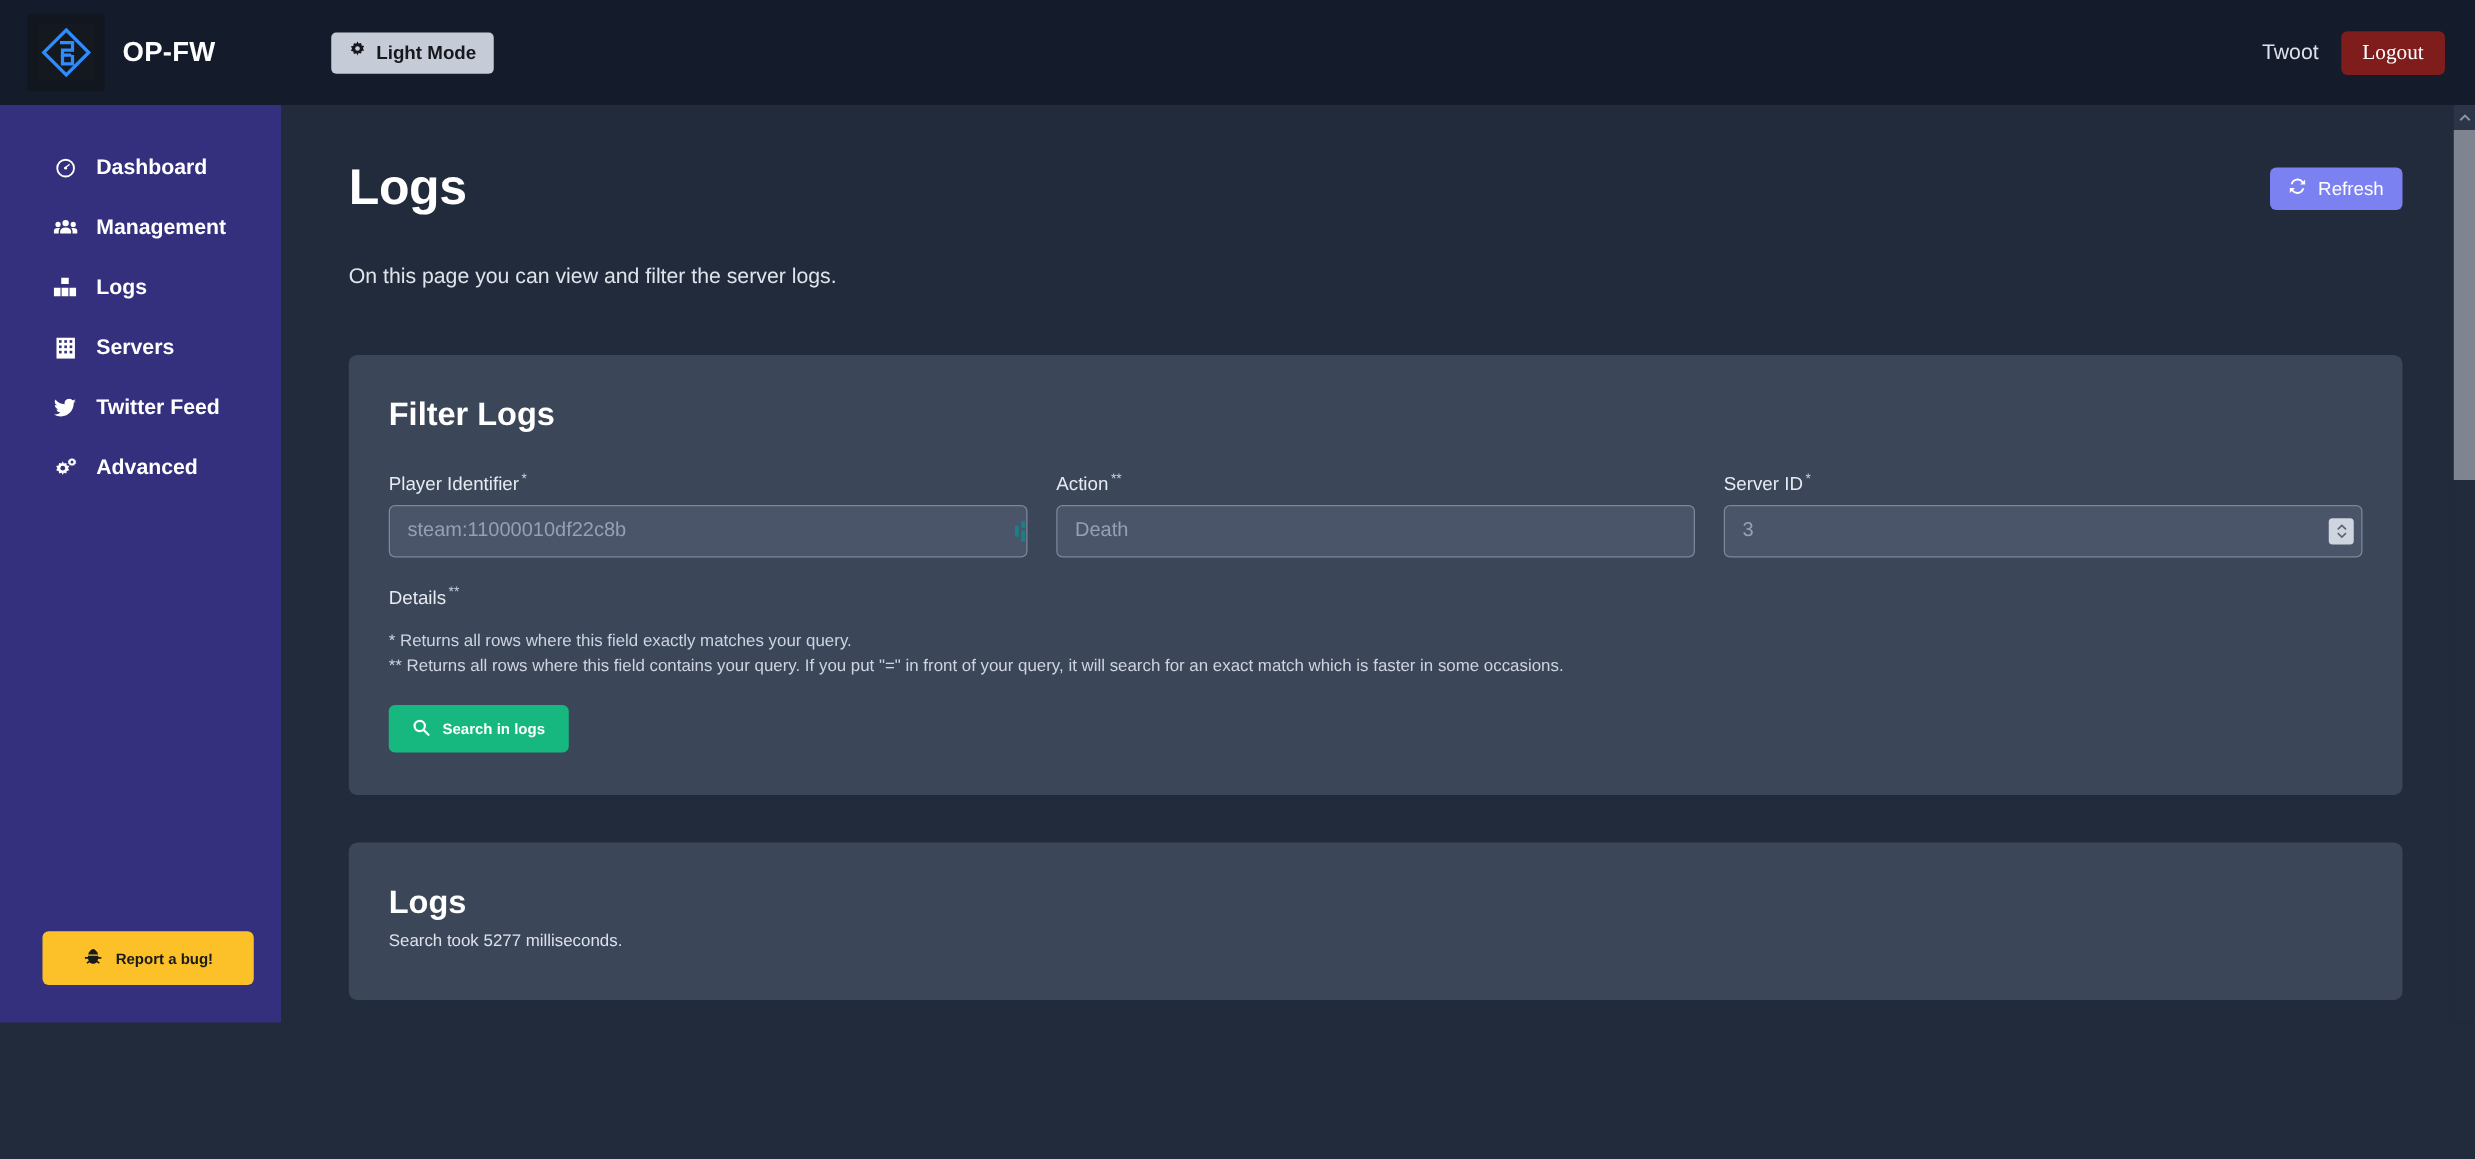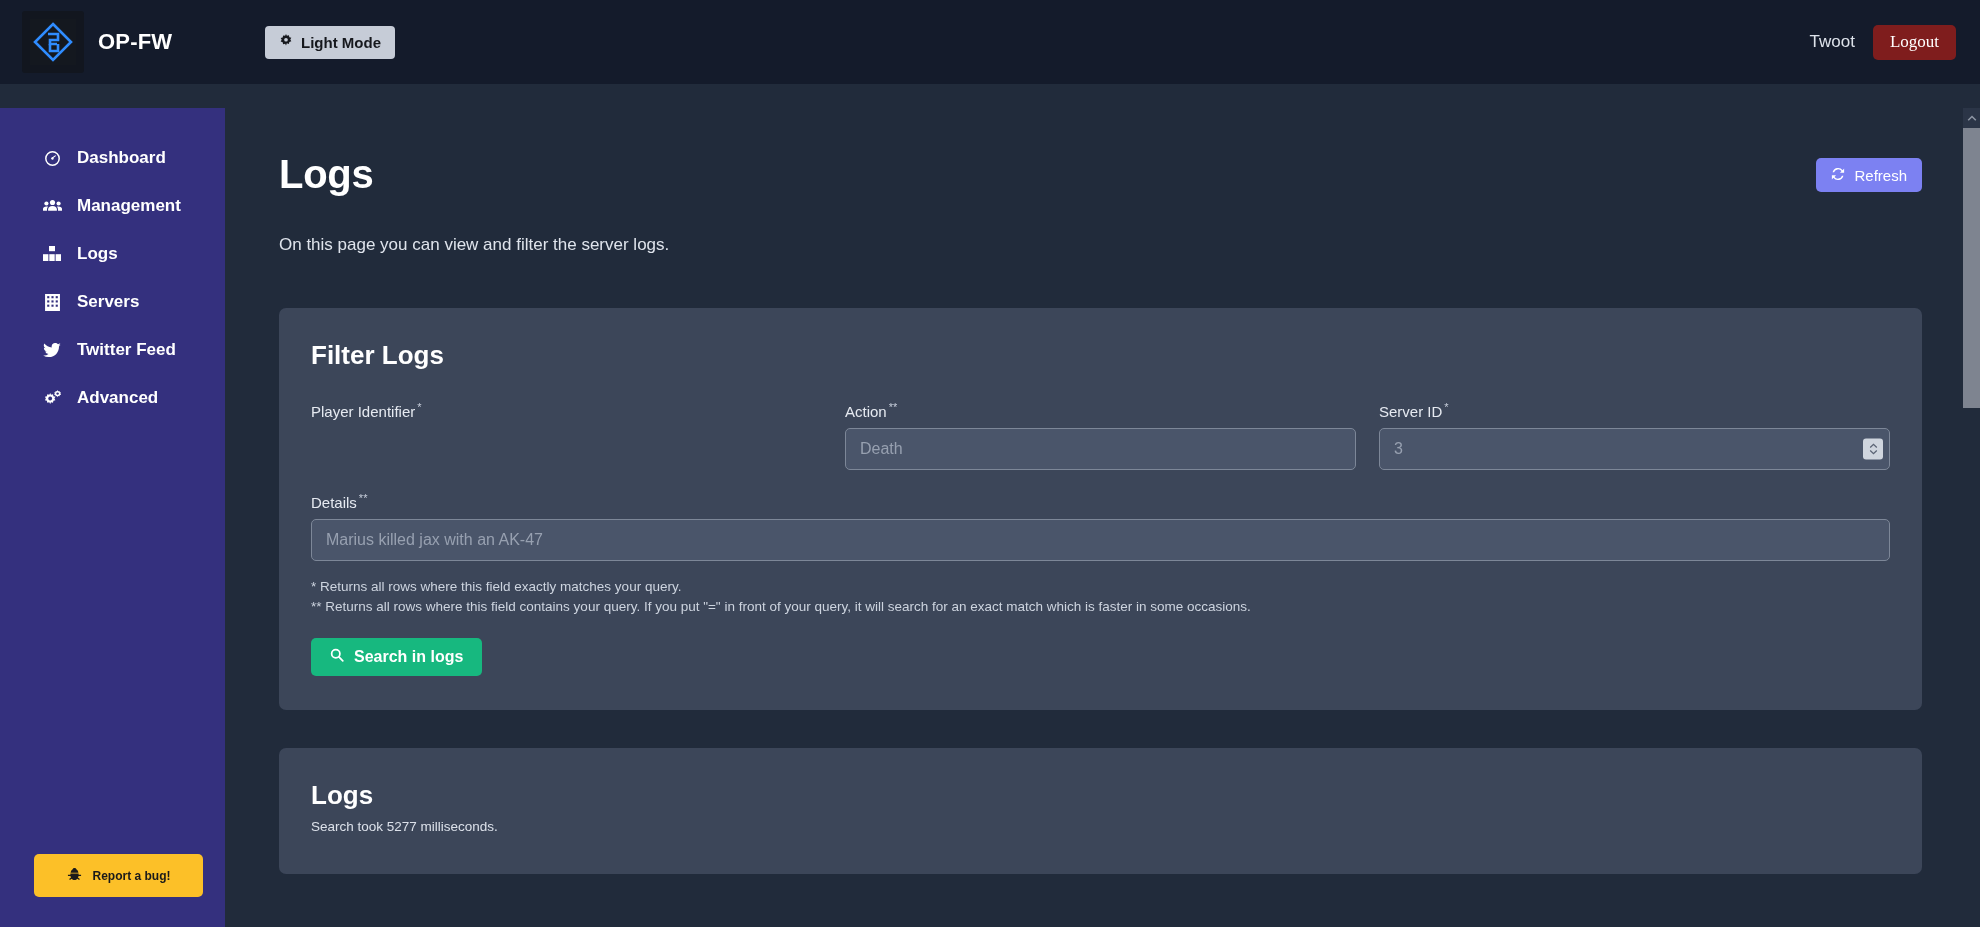--- a/index.html
+++ b/index.html
@@ -8,25 +8,24 @@
     width: 1980px;
     height: 927px;
     overflow: hidden;
     background: #212b3b;
     font-family: "Liberation Sans", sans-serif;
   }
 
   #app {
     position: relative;
     width: 1980px;
-    height: 927px;
+    height: 818px;
     display: flex;
     flex-direction: column;
     background: #212b3b;
-    gap: 24px;
   }
 
   
   .topbar {
     height: 84px;
     flex: 0 0 84px;
     background: #141b2b;
     display: flex;
     align-items: center;
     position: relative;
@@ -275,21 +274,21 @@
     line-height: 1.45;
   }
   .search-btn {
     margin-top: 22px;
     background: #17b87f;
     color: #ffffff;
     border: none;
     border-radius: 5px;
     height: 38px;
     padding: 0 19px;
-    font-size: 16px;
+    font-size: 12px;
     font-weight: bold;
     font-family: "Liberation Sans", sans-serif;
     display: inline-flex;
     align-items: center;
     gap: 10px;
     cursor: pointer;
   }
 
   .card2 { margin-top: 38px; padding: 32px 32px 40px 32px; }
   .card2-title {
@@ -485,20 +484,30 @@
 
         <p class="page-sub">On this page you can view and filter the server logs.</p>
 
         <section class="card">
           <h2 class="card-title">Filter Logs</h2>
 
           <div class="form-grid">
 
             <div class="field">
               <label class="field-label"><span>Player Identifier</span><sup>*</sup></label>
+              <div class="inp-wrap">
+                <input class="inp" type="text" placeholder="steam:11000010df22c8b" style="">
+                <span class="clip-icon">
+                  <svg width="9" height="17" viewBox="0 0 9 17" aria-hidden="true">
+                    <rect x="0" y="4" width="3" height="9" fill="#1b7f85"></rect>
+                    <rect x="5" y="0" width="3" height="6" fill="#1b7f85"></rect>
+                    <rect x="5" y="8" width="3" height="9" fill="#1b7f85"></rect>
+                  </svg>
+                </span>
+              </div>
             </div>
 
             <div class="field">
               <label class="field-label"><span>Action</span><sup>**</sup></label>
               <div class="inp-wrap">
                 <input class="inp" type="text" placeholder="Death" style="">
               </div>
             </div>
 
             <div class="field">
@@ -510,23 +519,20 @@
                     <path d="M2.2 6 L5.5 2.8 L8.8 6"></path>
                     <path d="M2.2 9 L5.5 12.2 L8.8 9"></path>
                   </svg>
                 </span>
               </div>
             </div>
           </div>
 
           <div class="field field-full">
             <label class="field-label"><span>Details</span><sup>**</sup></label>
-            <div class="inp-wrap">
-              <input class="inp" type="text" placeholder="Marius killed jax with an AK-47" style="">
-            </div>
           </div>
 
           <div class="notes">
             <div>* Returns all rows where this field exactly matches your query.</div>
             <div>** Returns all rows where this field contains your query. If you put "=" in front of your query, it will search for an exact match which is faster in some occasions.</div>
           </div>
 
           <button class="search-btn">
             <span>
               <svg width="14" height="14" viewBox="0 0 16 16" fill="none" stroke="#ffffff" stroke-width="2" aria-hidden="true">

